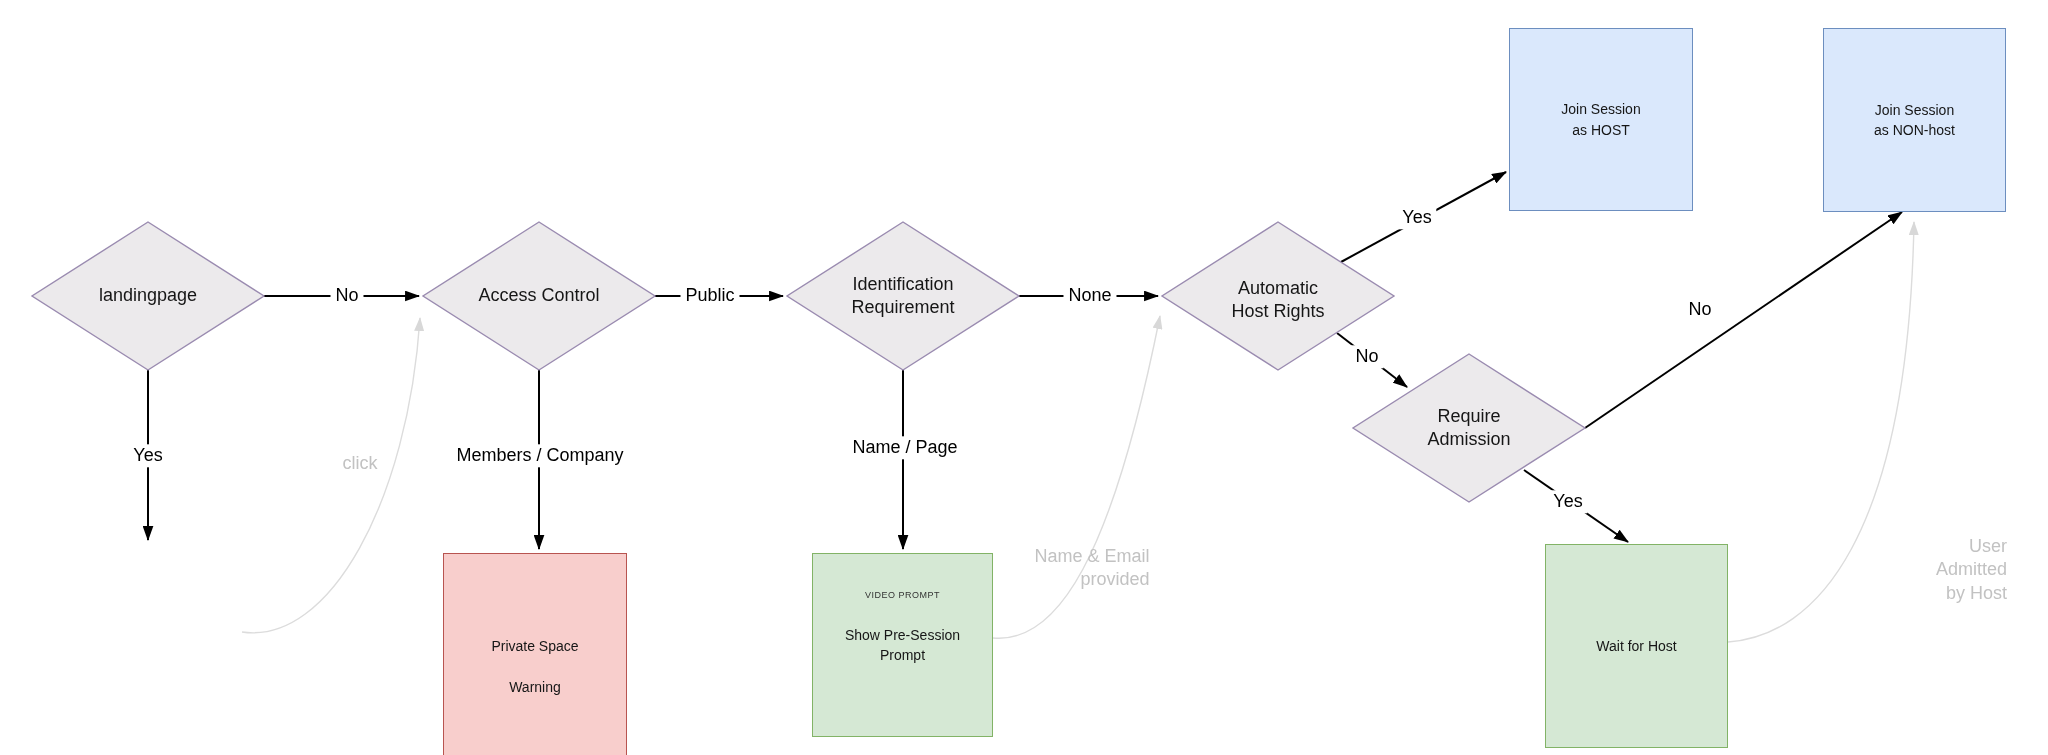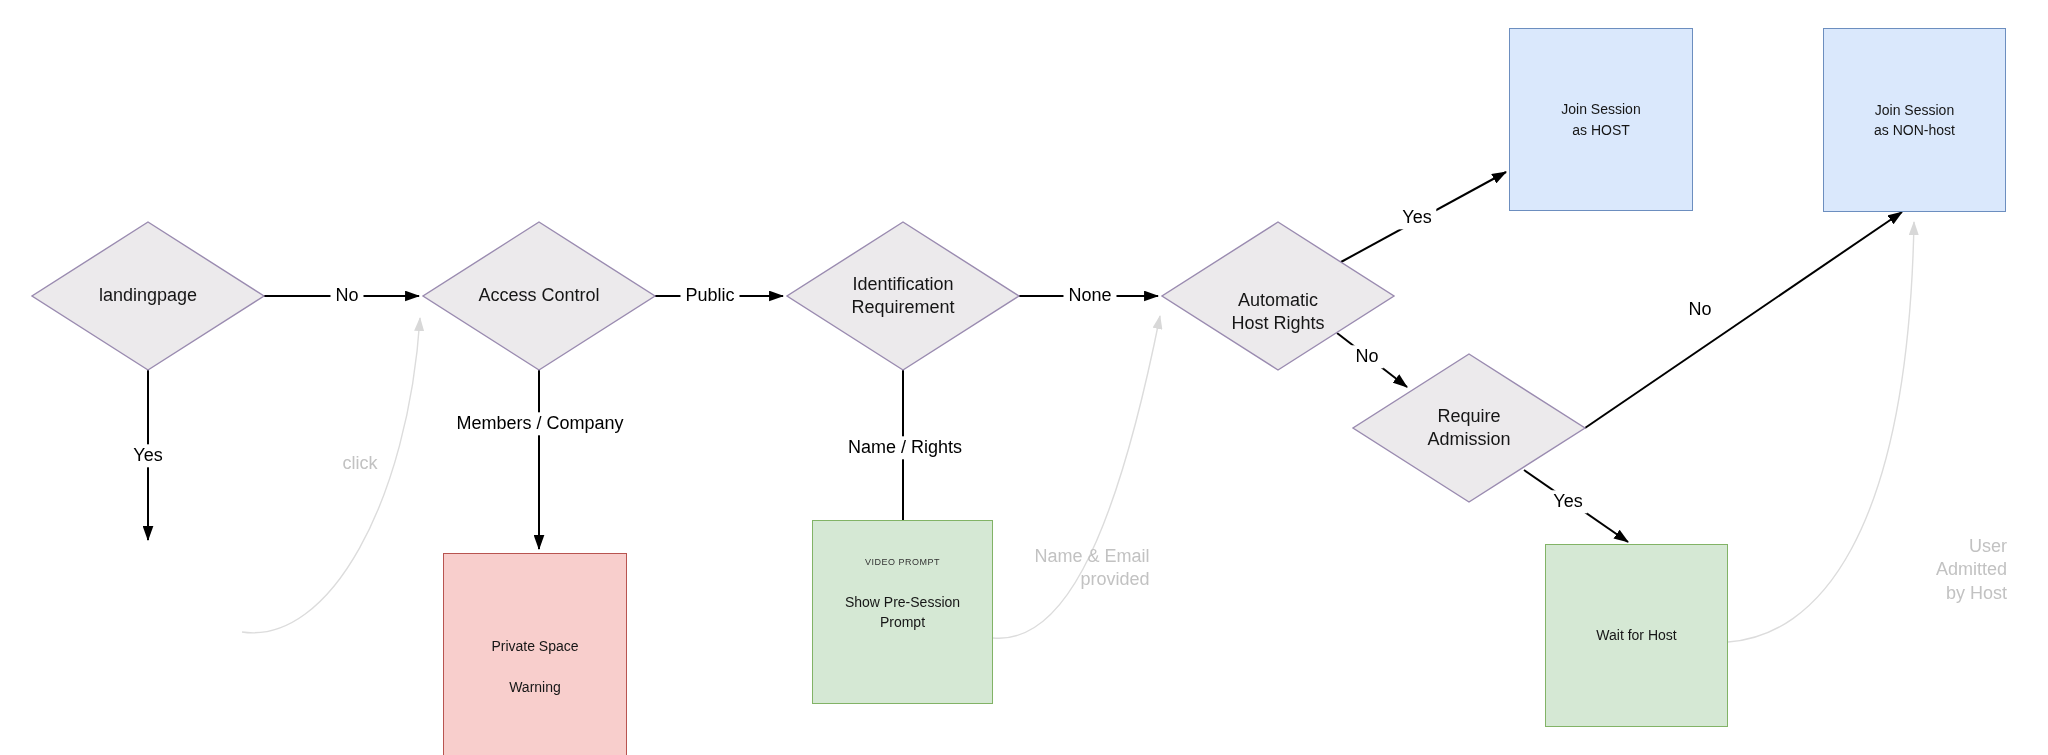--- a/index.html
+++ b/index.html
@@ -78,58 +78,58 @@
     <polygon class="diamond" points="539,222 655,296 539,370 423,296"></polygon>
     <polygon class="diamond" points="903,222 1019,296 903,370 787,296"></polygon>
     <polygon class="diamond" points="1278,222 1394,296 1278,370 1162,296"></polygon>
     <polygon class="diamond" points="1469,354 1585,428 1469,502 1353,428"></polygon>
   </svg>
 
   <div class="diamond-label" style="left:148px;top:296px">landingpage</div>
   <div class="diamond-label" style="left:539px;top:296px">Access Control</div>
   <div class="diamond-label" style="left:903px;top:296px">Identification
 Requirement</div>
-  <div class="diamond-label" style="left:1278px;top:312px">Automatic
+  <div class="diamond-label" style="left:1278px;top:300px">Automatic
 Host Rights</div>
   <div class="diamond-label" style="left:1469px;top:428px">Require
 Admission</div>
 
 
   <div class="node-rect red" style="left:443px;top:553px;width:184px;height:228px">
     <span class="rect-label">Private Space
 
 Warning</span>
   </div>
 
-  <div class="node-rect green" style="left:812px;top:520px;width:181px;height:184px">
+  <div class="node-rect green" style="left:812px;top:553px;width:181px;height:184px">
     <span class="caption">VIDEO PROMPT</span>
     <span class="rect-label">Show Pre-Session
 Prompt</span>
   </div>
 
   <div class="node-rect blue" style="left:1509px;top:28px;width:184px;height:183px">
     <span class="rect-label">Join Session
 as HOST</span>
   </div>
 
   <div class="node-rect blue" style="left:1823px;top:28px;width:183px;height:184px">
     <span class="rect-label">Join Session
 as NON-host</span>
   </div>
 
-  <div class="node-rect green" style="left:1545px;top:544px;width:183px;height:183px">
+  <div class="node-rect green" style="left:1545px;top:544px;width:183px;height:204px">
     <span class="rect-label">Wait for Host</span>
   </div>
 
   <div class="edge-label" style="left:347px;top:296px">No</div>
   <div class="edge-label" style="left:148px;top:456px">Yes</div>
   <div class="edge-label" style="left:710px;top:296px">Public</div>
-  <div class="edge-label" style="left:540px;top:424px">Members / Company</div>
+  <div class="edge-label" style="left:540px;top:456px">Members / Company</div>
   <div class="edge-label" style="left:1090px;top:296px">None</div>
-  <div class="edge-label" style="left:905px;top:448px">Name / Rights</div>
+  <div class="edge-label" style="left:905px;top:448px">Name / Page</div>
   <div class="edge-label" style="left:1417px;top:218px">Yes</div>
   <div class="edge-label" style="left:1367px;top:357px">No</div>
   <div class="edge-label" style="left:1568px;top:502px">Yes</div>
   <div class="edge-label" style="left:1700px;top:310px">No</div>
 
   <div class="edge-label gray" style="left:360px;top:464px">click</div>
   <div class="edge-label gray" style="left:1092px;top:568px">Name &amp; Email
 provided</div>
   <div class="edge-label gray" style="left:1966px;top:570px">User Admitted
 by Host</div>

